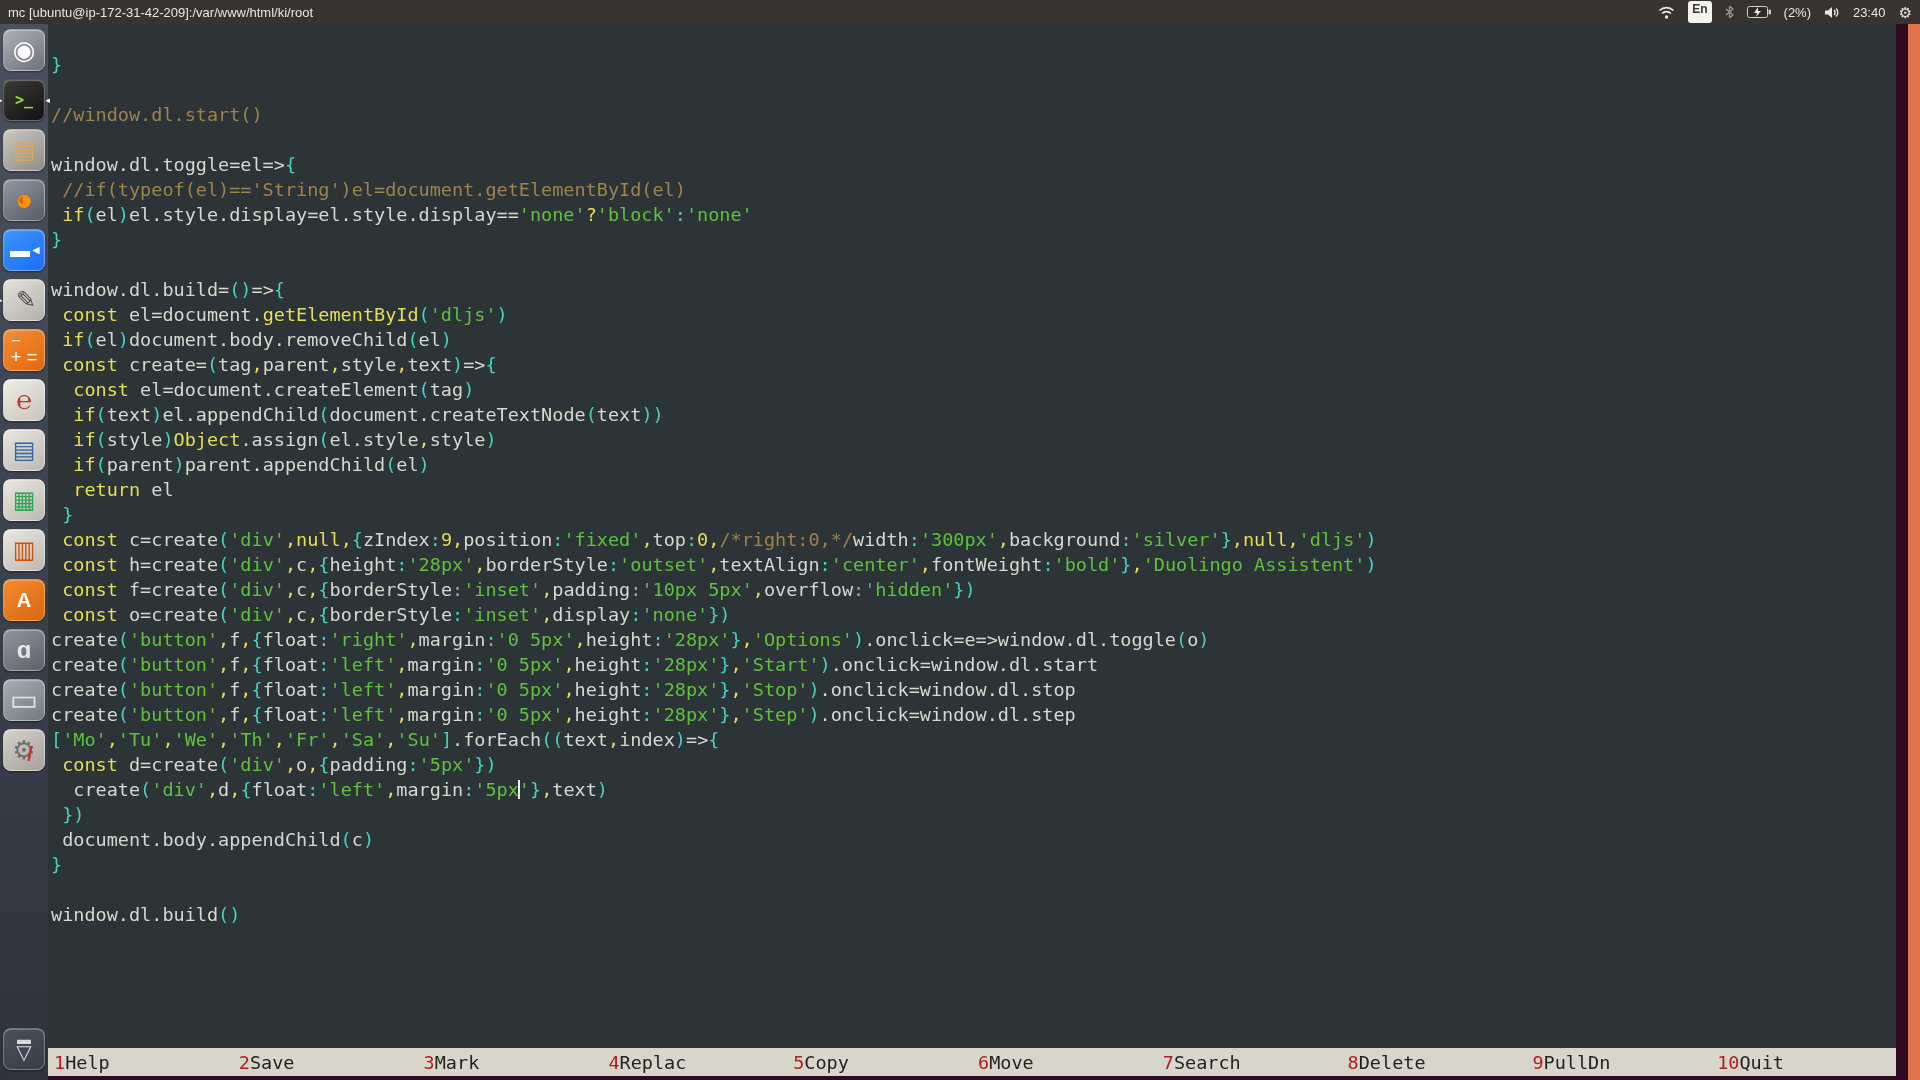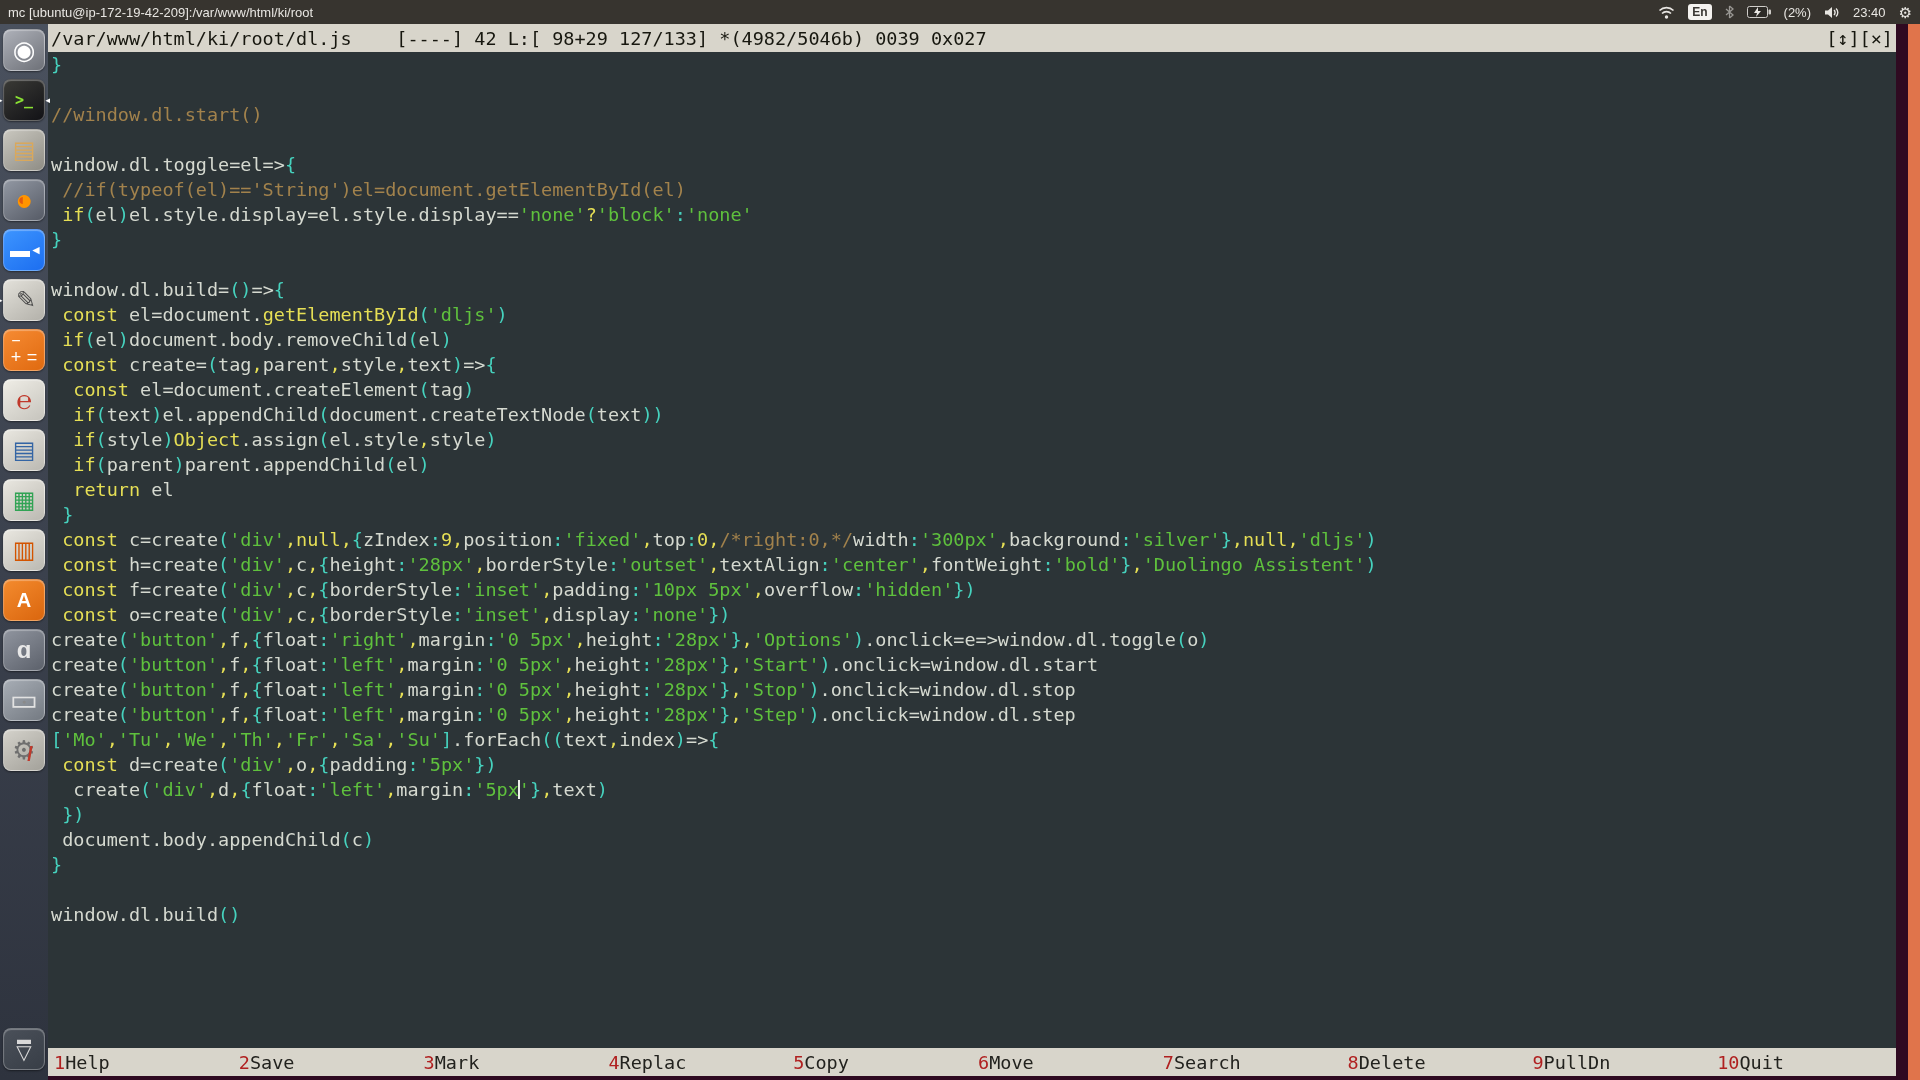--- a/index.html
+++ b/index.html
@@ -6,21 +6,21 @@
   body{width:1920px;height:1080px;background:#2f0a21;overflow:hidden;position:relative;
        font-family:"Liberation Sans",sans-serif}
 
   
   .top-panel{position:absolute;left:0;top:0;width:1920px;height:24px;background:#37342f;
              color:#e8e6e2;display:flex;align-items:center;font-size:13px;z-index:5}
   .panel-title{margin-left:8px;white-space:pre}
   .tray{margin-left:auto;display:flex;align-items:center;gap:13px;margin-right:8px}
   .tray svg{display:block}
   .kbd-badge{background:#f4f2ef;color:#3a3733;border-radius:3px;padding:0 4px;font-size:12px;
-             height:16px;line-height:16px;font-weight:bold}
+             height:22px;line-height:16px;font-weight:bold}
   .gear-glyph{font-size:15px;line-height:1;color:#e8e6e2}
 
   
   .launcher{position:absolute;left:0;top:24px;width:48px;height:1056px;
             background:linear-gradient(180deg,#4a515e 0%,#3a404c 55%,#2e333e 100%);
             display:flex;flex-direction:column;align-items:center;padding-top:5px;gap:8px;
             box-sizing:border-box;z-index:4}
   .tile-wrap{position:relative;width:48px;display:flex;justify-content:center;flex:0 0 auto}
   .tile{width:42px;height:42px;border-radius:8px;border:1px solid rgba(255,255,255,.28);
         box-shadow:inset 0 1px 1px rgba(255,255,255,.3),0 1px 2px rgba(0,0,0,.45);
@@ -54,21 +54,21 @@
 
   
   .strip-maroon{position:absolute;left:1896px;top:24px;width:12px;height:1056px;background:#2f0a21}
   .strip-orange{position:absolute;left:1908px;top:24px;width:12px;height:1056px;background:#e0744b}
   .strip-bottom{position:absolute;left:48px;top:1076px;width:1848px;height:4px;background:#2f0a21}
 </style>
 </head>
 <body>
 
 <div class="top-panel">
-  <span class="panel-title">mc [ubuntu@ip-172-19-42-209]:/var/www/html/ki/root</span>
+  <span class="panel-title">mc [ubuntu@ip-172-31-42-209]:/var/www/html/ki/root</span>
   <div class="tray">
     <span>
       <svg width="17" height="13" viewBox="0 0 17 13">
         <path d="M1.5 4.5 A 10 10 0 0 1 15.5 4.5" fill="none" stroke="#e8e6e2" stroke-width="1.6"></path>
         <path d="M4 7.5 A 6.4 6.4 0 0 1 13 7.5" fill="none" stroke="#e8e6e2" stroke-width="1.6"></path>
         <circle cx="8.5" cy="11" r="1.7" fill="#e8e6e2"></circle>
       </svg>
     </span>
     <span class="kbd-badge">En</span>
     <span>
@@ -183,26 +183,19 @@
     </div>
     <div class="tile-wrap bottom">
       <div class="tile" style="background: linear-gradient(145deg, rgb(74, 80, 89), rgb(56, 62, 71));">
         <span class="glyph" style="color: rgb(217, 217, 217); font-size: 20px; transform: translate(0px, 3px);">▽</span>
         <span class="glyph" style="color: rgb(217, 217, 217); font-size: 14px; transform: translate(0px, -10px);">▬</span>
       </div>
     </div>
   </div>
 
 <div class="mc">
-  <div class="mc-header">
-    <span class="path">/var/www/html/ki/root/dl.js    [----] 42 L:[ 98+29 127/133] *(4982/5046b) 0039 0x027</span>
-    <span class="winbtns">
-      <span class="winbtn">[↕]</span>
-      <span class="winbtn">[×]</span>
-    </span>
-  </div>
   <div class="code"><div class="code-line"><span style="color: rgb(70, 210, 190);">}</span></div><div class="code-line">&nbsp;</div><div class="code-line"><span style="color: rgb(162, 130, 76);">//window.dl.start()</span></div><div class="code-line">&nbsp;</div><div class="code-line"><span style="color: rgb(213, 217, 208);">window.dl.toggle=el=&gt;</span><span style="color: rgb(70, 210, 190);">{</span></div><div class="code-line"><span style="color: rgb(162, 130, 76);"> //if(typeof(el)=='String')el=document.getElementById(el)</span></div><div class="code-line"><span style="color: rgb(213, 217, 208);"> </span><span style="color: rgb(230, 223, 85);">if</span><span style="color: rgb(70, 210, 190);">(</span><span style="color: rgb(213, 217, 208);">el</span><span style="color: rgb(70, 210, 190);">)</span><span style="color: rgb(213, 217, 208);">el.style.display=el.style.display==</span><span style="color: rgb(95, 193, 61);">'none'</span><span style="color: rgb(230, 223, 85);">?</span><span style="color: rgb(95, 193, 61);">'block'</span><span style="color: rgb(70, 210, 190);">:</span><span style="color: rgb(95, 193, 61);">'none'</span></div><div class="code-line"><span style="color: rgb(70, 210, 190);">}</span></div><div class="code-line">&nbsp;</div><div class="code-line"><span style="color: rgb(213, 217, 208);">window.dl.build=</span><span style="color: rgb(70, 210, 190);">()</span><span style="color: rgb(213, 217, 208);">=&gt;</span><span style="color: rgb(70, 210, 190);">{</span></div><div class="code-line"><span style="color: rgb(213, 217, 208);"> </span><span style="color: rgb(230, 223, 85);">const</span><span style="color: rgb(213, 217, 208);"> el=document.</span><span style="color: rgb(230, 223, 85);">getElementById</span><span style="color: rgb(70, 210, 190);">(</span><span style="color: rgb(95, 193, 61);">'dljs'</span><span style="color: rgb(70, 210, 190);">)</span></div><div class="code-line"><span style="color: rgb(213, 217, 208);"> </span><span style="color: rgb(230, 223, 85);">if</span><span style="color: rgb(70, 210, 190);">(</span><span style="color: rgb(213, 217, 208);">el</span><span style="color: rgb(70, 210, 190);">)</span><span style="color: rgb(213, 217, 208);">document.body.removeChild</span><span style="color: rgb(70, 210, 190);">(</span><span style="color: rgb(213, 217, 208);">el</span><span style="color: rgb(70, 210, 190);">)</span></div><div class="code-line"><span style="color: rgb(213, 217, 208);"> </span><span style="color: rgb(230, 223, 85);">const</span><span style="color: rgb(213, 217, 208);"> create=</span><span style="color: rgb(70, 210, 190);">(</span><span style="color: rgb(213, 217, 208);">tag</span><span style="color: rgb(230, 223, 85);">,</span><span style="color: rgb(213, 217, 208);">parent</span><span style="color: rgb(230, 223, 85);">,</span><span style="color: rgb(213, 217, 208);">style</span><span style="color: rgb(230, 223, 85);">,</span><span style="color: rgb(213, 217, 208);">text</span><span style="color: rgb(70, 210, 190);">)</span><span style="color: rgb(213, 217, 208);">=&gt;</span><span style="color: rgb(70, 210, 190);">{</span></div><div class="code-line"><span style="color: rgb(213, 217, 208);">  </span><span style="color: rgb(230, 223, 85);">const</span><span style="color: rgb(213, 217, 208);"> el=document.createElement</span><span style="color: rgb(70, 210, 190);">(</span><span style="color: rgb(213, 217, 208);">tag</span><span style="color: rgb(70, 210, 190);">)</span></div><div class="code-line"><span style="color: rgb(213, 217, 208);">  </span><span style="color: rgb(230, 223, 85);">if</span><span style="color: rgb(70, 210, 190);">(</span><span style="color: rgb(213, 217, 208);">text</span><span style="color: rgb(70, 210, 190);">)</span><span style="color: rgb(213, 217, 208);">el.appendChild</span><span style="color: rgb(70, 210, 190);">(</span><span style="color: rgb(213, 217, 208);">document.createTextNode</span><span style="color: rgb(70, 210, 190);">(</span><span style="color: rgb(213, 217, 208);">text</span><span style="color: rgb(70, 210, 190);">))</span></div><div class="code-line"><span style="color: rgb(213, 217, 208);">  </span><span style="color: rgb(230, 223, 85);">if</span><span style="color: rgb(70, 210, 190);">(</span><span style="color: rgb(213, 217, 208);">style</span><span style="color: rgb(70, 210, 190);">)</span><span style="color: rgb(230, 223, 85);">Object</span><span style="color: rgb(213, 217, 208);">.assign</span><span style="color: rgb(70, 210, 190);">(</span><span style="color: rgb(213, 217, 208);">el.style</span><span style="color: rgb(230, 223, 85);">,</span><span style="color: rgb(213, 217, 208);">style</span><span style="color: rgb(70, 210, 190);">)</span></div><div class="code-line"><span style="color: rgb(213, 217, 208);">  </span><span style="color: rgb(230, 223, 85);">if</span><span style="color: rgb(70, 210, 190);">(</span><span style="color: rgb(213, 217, 208);">parent</span><span style="color: rgb(70, 210, 190);">)</span><span style="color: rgb(213, 217, 208);">parent.appendChild</span><span style="color: rgb(70, 210, 190);">(</span><span style="color: rgb(213, 217, 208);">el</span><span style="color: rgb(70, 210, 190);">)</span></div><div class="code-line"><span style="color: rgb(213, 217, 208);">  </span><span style="color: rgb(230, 223, 85);">return</span><span style="color: rgb(213, 217, 208);"> el</span></div><div class="code-line"><span style="color: rgb(213, 217, 208);"> </span><span style="color: rgb(70, 210, 190);">}</span></div><div class="code-line"><span style="color: rgb(213, 217, 208);"> </span><span style="color: rgb(230, 223, 85);">const</span><span style="color: rgb(213, 217, 208);"> c=create</span><span style="color: rgb(70, 210, 190);">(</span><span style="color: rgb(95, 193, 61);">'div'</span><span style="color: rgb(230, 223, 85);">,</span><span style="color: rgb(230, 223, 85);">null</span><span style="color: rgb(230, 223, 85);">,</span><span style="color: rgb(70, 210, 190);">{</span><span style="color: rgb(213, 217, 208);">zIndex</span><span style="color: rgb(70, 210, 190);">:</span><span style="color: rgb(230, 223, 85);">9</span><span style="color: rgb(230, 223, 85);">,</span><span style="color: rgb(213, 217, 208);">position</span><span style="color: rgb(70, 210, 190);">:</span><span style="color: rgb(95, 193, 61);">'fixed'</span><span style="color: rgb(230, 223, 85);">,</span><span style="color: rgb(213, 217, 208);">top</span><span style="color: rgb(70, 210, 190);">:</span><span style="color: rgb(230, 223, 85);">0</span><span style="color: rgb(230, 223, 85);">,</span><span style="color: rgb(162, 130, 76);">/*right:0,*/</span><span style="color: rgb(213, 217, 208);">width</span><span style="color: rgb(70, 210, 190);">:</span><span style="color: rgb(95, 193, 61);">'300px'</span><span style="color: rgb(230, 223, 85);">,</span><span style="color: rgb(213, 217, 208);">background</span><span style="color: rgb(70, 210, 190);">:</span><span style="color: rgb(95, 193, 61);">'silver'</span><span style="color: rgb(70, 210, 190);">}</span><span style="color: rgb(230, 223, 85);">,</span><span style="color: rgb(230, 223, 85);">null</span><span style="color: rgb(230, 223, 85);">,</span><span style="color: rgb(95, 193, 61);">'dljs'</span><span style="color: rgb(70, 210, 190);">)</span></div><div class="code-line"><span style="color: rgb(213, 217, 208);"> </span><span style="color: rgb(230, 223, 85);">const</span><span style="color: rgb(213, 217, 208);"> h=create</span><span style="color: rgb(70, 210, 190);">(</span><span style="color: rgb(95, 193, 61);">'div'</span><span style="color: rgb(230, 223, 85);">,</span><span style="color: rgb(213, 217, 208);">c</span><span style="color: rgb(230, 223, 85);">,</span><span style="color: rgb(70, 210, 190);">{</span><span style="color: rgb(213, 217, 208);">height</span><span style="color: rgb(70, 210, 190);">:</span><span style="color: rgb(95, 193, 61);">'28px'</span><span style="color: rgb(230, 223, 85);">,</span><span style="color: rgb(213, 217, 208);">borderStyle</span><span style="color: rgb(70, 210, 190);">:</span><span style="color: rgb(95, 193, 61);">'outset'</span><span style="color: rgb(230, 223, 85);">,</span><span style="color: rgb(213, 217, 208);">textAlign</span><span style="color: rgb(70, 210, 190);">:</span><span style="color: rgb(95, 193, 61);">'center'</span><span style="color: rgb(230, 223, 85);">,</span><span style="color: rgb(213, 217, 208);">fontWeight</span><span style="color: rgb(70, 210, 190);">:</span><span style="color: rgb(95, 193, 61);">'bold'</span><span style="color: rgb(70, 210, 190);">}</span><span style="color: rgb(230, 223, 85);">,</span><span style="color: rgb(95, 193, 61);">'Duolingo Assistent'</span><span style="color: rgb(70, 210, 190);">)</span></div><div class="code-line"><span style="color: rgb(213, 217, 208);"> </span><span style="color: rgb(230, 223, 85);">const</span><span style="color: rgb(213, 217, 208);"> f=create</span><span style="color: rgb(70, 210, 190);">(</span><span style="color: rgb(95, 193, 61);">'div'</span><span style="color: rgb(230, 223, 85);">,</span><span style="color: rgb(213, 217, 208);">c</span><span style="color: rgb(230, 223, 85);">,</span><span style="color: rgb(70, 210, 190);">{</span><span style="color: rgb(213, 217, 208);">borderStyle</span><span style="color: rgb(70, 210, 190);">:</span><span style="color: rgb(95, 193, 61);">'inset'</span><span style="color: rgb(230, 223, 85);">,</span><span style="color: rgb(213, 217, 208);">padding</span><span style="color: rgb(70, 210, 190);">:</span><span style="color: rgb(95, 193, 61);">'10px 5px'</span><span style="color: rgb(230, 223, 85);">,</span><span style="color: rgb(213, 217, 208);">overflow</span><span style="color: rgb(70, 210, 190);">:</span><span style="color: rgb(95, 193, 61);">'hidden'</span><span style="color: rgb(70, 210, 190);">})</span></div><div class="code-line"><span style="color: rgb(213, 217, 208);"> </span><span style="color: rgb(230, 223, 85);">const</span><span style="color: rgb(213, 217, 208);"> o=create</span><span style="color: rgb(70, 210, 190);">(</span><span style="color: rgb(95, 193, 61);">'div'</span><span style="color: rgb(230, 223, 85);">,</span><span style="color: rgb(213, 217, 208);">c</span><span style="color: rgb(230, 223, 85);">,</span><span style="color: rgb(70, 210, 190);">{</span><span style="color: rgb(213, 217, 208);">borderStyle</span><span style="color: rgb(70, 210, 190);">:</span><span style="color: rgb(95, 193, 61);">'inset'</span><span style="color: rgb(230, 223, 85);">,</span><span style="color: rgb(213, 217, 208);">display</span><span style="color: rgb(70, 210, 190);">:</span><span style="color: rgb(95, 193, 61);">'none'</span><span style="color: rgb(70, 210, 190);">})</span></div><div class="code-line"><span style="color: rgb(213, 217, 208);">create</span><span style="color: rgb(70, 210, 190);">(</span><span style="color: rgb(95, 193, 61);">'button'</span><span style="color: rgb(230, 223, 85);">,</span><span style="color: rgb(213, 217, 208);">f</span><span style="color: rgb(230, 223, 85);">,</span><span style="color: rgb(70, 210, 190);">{</span><span style="color: rgb(213, 217, 208);">float</span><span style="color: rgb(70, 210, 190);">:</span><span style="color: rgb(95, 193, 61);">'right'</span><span style="color: rgb(230, 223, 85);">,</span><span style="color: rgb(213, 217, 208);">margin</span><span style="color: rgb(70, 210, 190);">:</span><span style="color: rgb(95, 193, 61);">'0 5px'</span><span style="color: rgb(230, 223, 85);">,</span><span style="color: rgb(213, 217, 208);">height</span><span style="color: rgb(70, 210, 190);">:</span><span style="color: rgb(95, 193, 61);">'28px'</span><span style="color: rgb(70, 210, 190);">}</span><span style="color: rgb(230, 223, 85);">,</span><span style="color: rgb(95, 193, 61);">'Options'</span><span style="color: rgb(70, 210, 190);">)</span><span style="color: rgb(213, 217, 208);">.onclick=e=&gt;window.dl.toggle</span><span style="color: rgb(70, 210, 190);">(</span><span style="color: rgb(213, 217, 208);">o</span><span style="color: rgb(70, 210, 190);">)</span></div><div class="code-line"><span style="color: rgb(213, 217, 208);">create</span><span style="color: rgb(70, 210, 190);">(</span><span style="color: rgb(95, 193, 61);">'button'</span><span style="color: rgb(230, 223, 85);">,</span><span style="color: rgb(213, 217, 208);">f</span><span style="color: rgb(230, 223, 85);">,</span><span style="color: rgb(70, 210, 190);">{</span><span style="color: rgb(213, 217, 208);">float</span><span style="color: rgb(70, 210, 190);">:</span><span style="color: rgb(95, 193, 61);">'left'</span><span style="color: rgb(230, 223, 85);">,</span><span style="color: rgb(213, 217, 208);">margin</span><span style="color: rgb(70, 210, 190);">:</span><span style="color: rgb(95, 193, 61);">'0 5px'</span><span style="color: rgb(230, 223, 85);">,</span><span style="color: rgb(213, 217, 208);">height</span><span style="color: rgb(70, 210, 190);">:</span><span style="color: rgb(95, 193, 61);">'28px'</span><span style="color: rgb(70, 210, 190);">}</span><span style="color: rgb(230, 223, 85);">,</span><span style="color: rgb(95, 193, 61);">'Start'</span><span style="color: rgb(70, 210, 190);">)</span><span style="color: rgb(213, 217, 208);">.onclick=window.dl.start</span></div><div class="code-line"><span style="color: rgb(213, 217, 208);">create</span><span style="color: rgb(70, 210, 190);">(</span><span style="color: rgb(95, 193, 61);">'button'</span><span style="color: rgb(230, 223, 85);">,</span><span style="color: rgb(213, 217, 208);">f</span><span style="color: rgb(230, 223, 85);">,</span><span style="color: rgb(70, 210, 190);">{</span><span style="color: rgb(213, 217, 208);">float</span><span style="color: rgb(70, 210, 190);">:</span><span style="color: rgb(95, 193, 61);">'left'</span><span style="color: rgb(230, 223, 85);">,</span><span style="color: rgb(213, 217, 208);">margin</span><span style="color: rgb(70, 210, 190);">:</span><span style="color: rgb(95, 193, 61);">'0 5px'</span><span style="color: rgb(230, 223, 85);">,</span><span style="color: rgb(213, 217, 208);">height</span><span style="color: rgb(70, 210, 190);">:</span><span style="color: rgb(95, 193, 61);">'28px'</span><span style="color: rgb(70, 210, 190);">}</span><span style="color: rgb(230, 223, 85);">,</span><span style="color: rgb(95, 193, 61);">'Stop'</span><span style="color: rgb(70, 210, 190);">)</span><span style="color: rgb(213, 217, 208);">.onclick=window.dl.stop</span></div><div class="code-line"><span style="color: rgb(213, 217, 208);">create</span><span style="color: rgb(70, 210, 190);">(</span><span style="color: rgb(95, 193, 61);">'button'</span><span style="color: rgb(230, 223, 85);">,</span><span style="color: rgb(213, 217, 208);">f</span><span style="color: rgb(230, 223, 85);">,</span><span style="color: rgb(70, 210, 190);">{</span><span style="color: rgb(213, 217, 208);">float</span><span style="color: rgb(70, 210, 190);">:</span><span style="color: rgb(95, 193, 61);">'left'</span><span style="color: rgb(230, 223, 85);">,</span><span style="color: rgb(213, 217, 208);">margin</span><span style="color: rgb(70, 210, 190);">:</span><span style="color: rgb(95, 193, 61);">'0 5px'</span><span style="color: rgb(230, 223, 85);">,</span><span style="color: rgb(213, 217, 208);">height</span><span style="color: rgb(70, 210, 190);">:</span><span style="color: rgb(95, 193, 61);">'28px'</span><span style="color: rgb(70, 210, 190);">}</span><span style="color: rgb(230, 223, 85);">,</span><span style="color: rgb(95, 193, 61);">'Step'</span><span style="color: rgb(70, 210, 190);">)</span><span style="color: rgb(213, 217, 208);">.onclick=window.dl.step</span></div><div class="code-line"><span style="color: rgb(70, 210, 190);">[</span><span style="color: rgb(95, 193, 61);">'Mo'</span><span style="color: rgb(230, 223, 85);">,</span><span style="color: rgb(95, 193, 61);">'Tu'</span><span style="color: rgb(230, 223, 85);">,</span><span style="color: rgb(95, 193, 61);">'We'</span><span style="color: rgb(230, 223, 85);">,</span><span style="color: rgb(95, 193, 61);">'Th'</span><span style="color: rgb(230, 223, 85);">,</span><span style="color: rgb(95, 193, 61);">'Fr'</span><span style="color: rgb(230, 223, 85);">,</span><span style="color: rgb(95, 193, 61);">'Sa'</span><span style="color: rgb(230, 223, 85);">,</span><span style="color: rgb(95, 193, 61);">'Su'</span><span style="color: rgb(70, 210, 190);">]</span><span style="color: rgb(213, 217, 208);">.forEach</span><span style="color: rgb(70, 210, 190);">((</span><span style="color: rgb(213, 217, 208);">text</span><span style="color: rgb(230, 223, 85);">,</span><span style="color: rgb(213, 217, 208);">index</span><span style="color: rgb(70, 210, 190);">)</span><span style="color: rgb(213, 217, 208);">=&gt;</span><span style="color: rgb(70, 210, 190);">{</span></div><div class="code-line"><span style="color: rgb(213, 217, 208);"> </span><span style="color: rgb(230, 223, 85);">const</span><span style="color: rgb(213, 217, 208);"> d=create</span><span style="color: rgb(70, 210, 190);">(</span><span style="color: rgb(95, 193, 61);">'div'</span><span style="color: rgb(230, 223, 85);">,</span><span style="color: rgb(213, 217, 208);">o</span><span style="color: rgb(230, 223, 85);">,</span><span style="color: rgb(70, 210, 190);">{</span><span style="color: rgb(213, 217, 208);">padding</span><span style="color: rgb(70, 210, 190);">:</span><span style="color: rgb(95, 193, 61);">'5px'</span><span style="color: rgb(70, 210, 190);">})</span></div><div class="code-line"><span style="color: rgb(213, 217, 208);">  create</span><span style="color: rgb(70, 210, 190);">(</span><span style="color: rgb(95, 193, 61);">'div'</span><span style="color: rgb(230, 223, 85);">,</span><span style="color: rgb(213, 217, 208);">d</span><span style="color: rgb(230, 223, 85);">,</span><span style="color: rgb(70, 210, 190);">{</span><span style="color: rgb(213, 217, 208);">float</span><span style="color: rgb(70, 210, 190);">:</span><span style="color: rgb(95, 193, 61);">'left'</span><span style="color: rgb(230, 223, 85);">,</span><span style="color: rgb(213, 217, 208);">margin</span><span style="color: rgb(70, 210, 190);">:</span><span style="color: rgb(95, 193, 61);">'5px</span><span class="cursor"></span><span style="color: rgb(95, 193, 61);">'</span><span style="color: rgb(70, 210, 190);">}</span><span style="color: rgb(230, 223, 85);">,</span><span style="color: rgb(213, 217, 208);">text</span><span style="color: rgb(70, 210, 190);">)</span></div><div class="code-line"><span style="color: rgb(213, 217, 208);"> </span><span style="color: rgb(70, 210, 190);">})</span></div><div class="code-line"><span style="color: rgb(213, 217, 208);"> document.body.appendChild</span><span style="color: rgb(70, 210, 190);">(</span><span style="color: rgb(213, 217, 208);">c</span><span style="color: rgb(70, 210, 190);">)</span></div><div class="code-line"><span style="color: rgb(70, 210, 190);">}</span></div><div class="code-line">&nbsp;</div><div class="code-line"><span style="color: rgb(213, 217, 208);">window.dl.build</span><span style="color: rgb(70, 210, 190);">()</span></div></div>
   <div class="fbar"><div class="fkey"><span class="fnum">1</span><span class="flabel">Help</span></div><div class="fkey"><span class="fnum">2</span><span class="flabel">Save</span></div><div class="fkey"><span class="fnum">3</span><span class="flabel">Mark</span></div><div class="fkey"><span class="fnum">4</span><span class="flabel">Replac</span></div><div class="fkey"><span class="fnum">5</span><span class="flabel">Copy</span></div><div class="fkey"><span class="fnum">6</span><span class="flabel">Move</span></div><div class="fkey"><span class="fnum">7</span><span class="flabel">Search</span></div><div class="fkey"><span class="fnum">8</span><span class="flabel">Delete</span></div><div class="fkey"><span class="fnum">9</span><span class="flabel">PullDn</span></div><div class="fkey"><span class="fnum">10</span><span class="flabel">Quit</span></div></div>
 </div>
 
 <div class="strip-maroon"></div>
 <div class="strip-orange"></div>
 <div class="strip-bottom"></div>
 
 </body></html>

